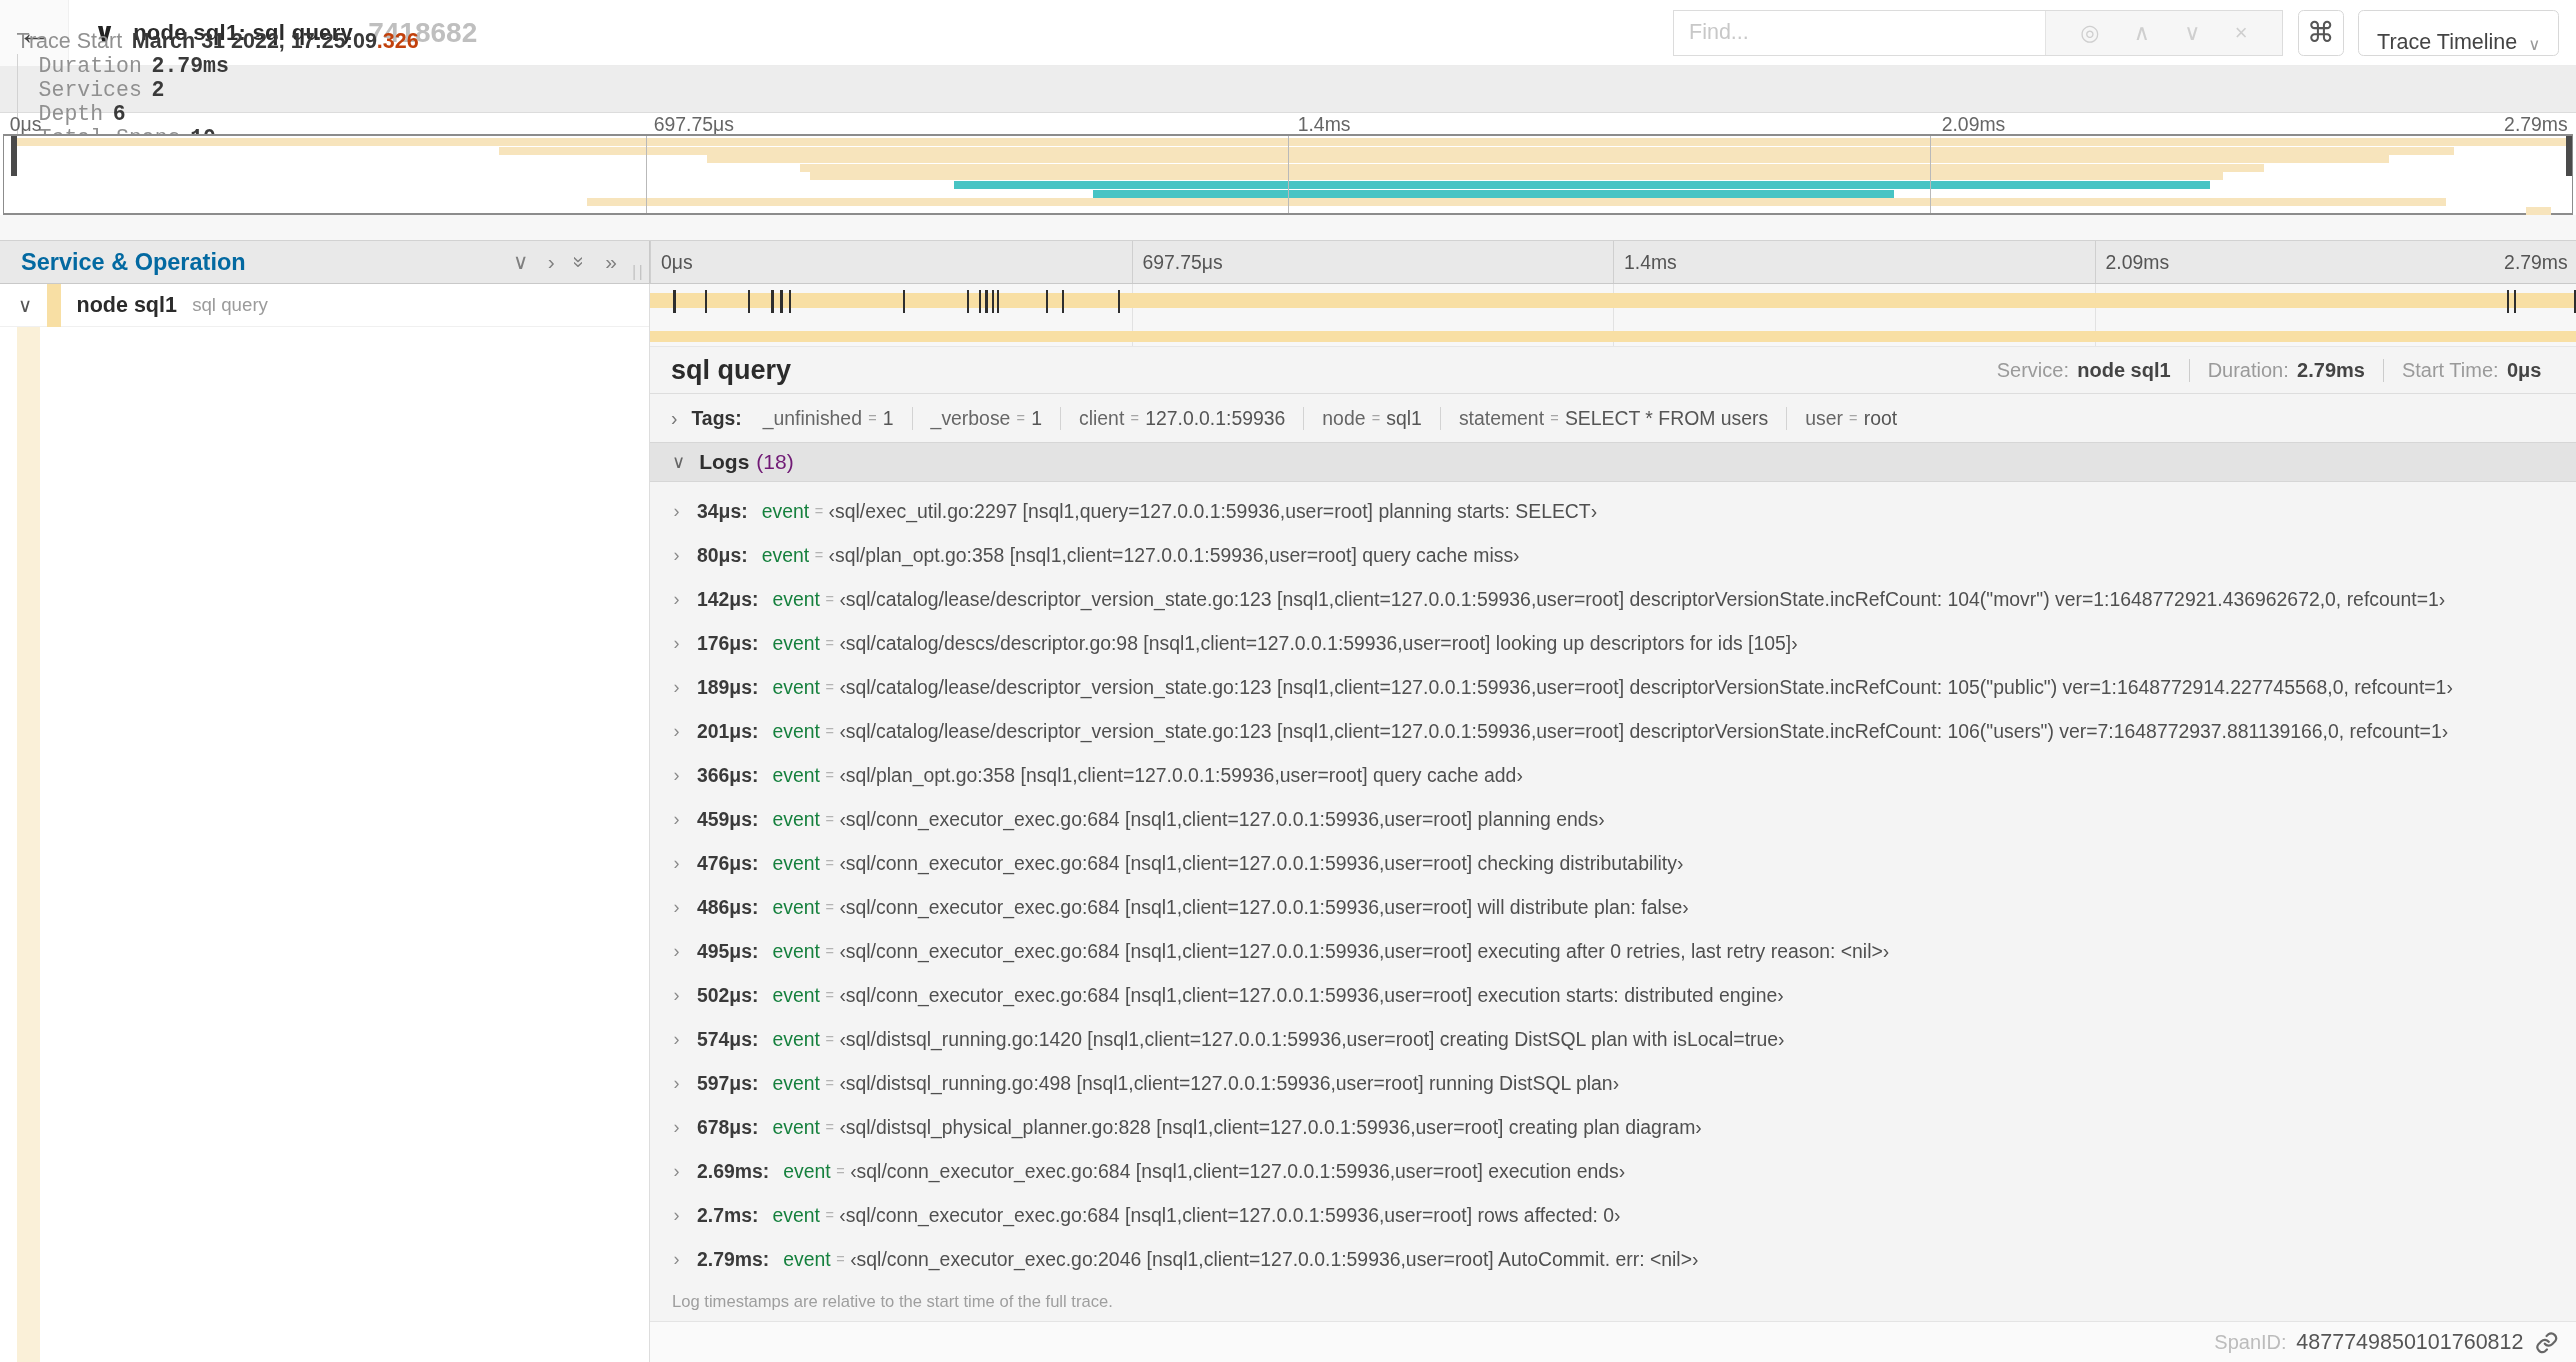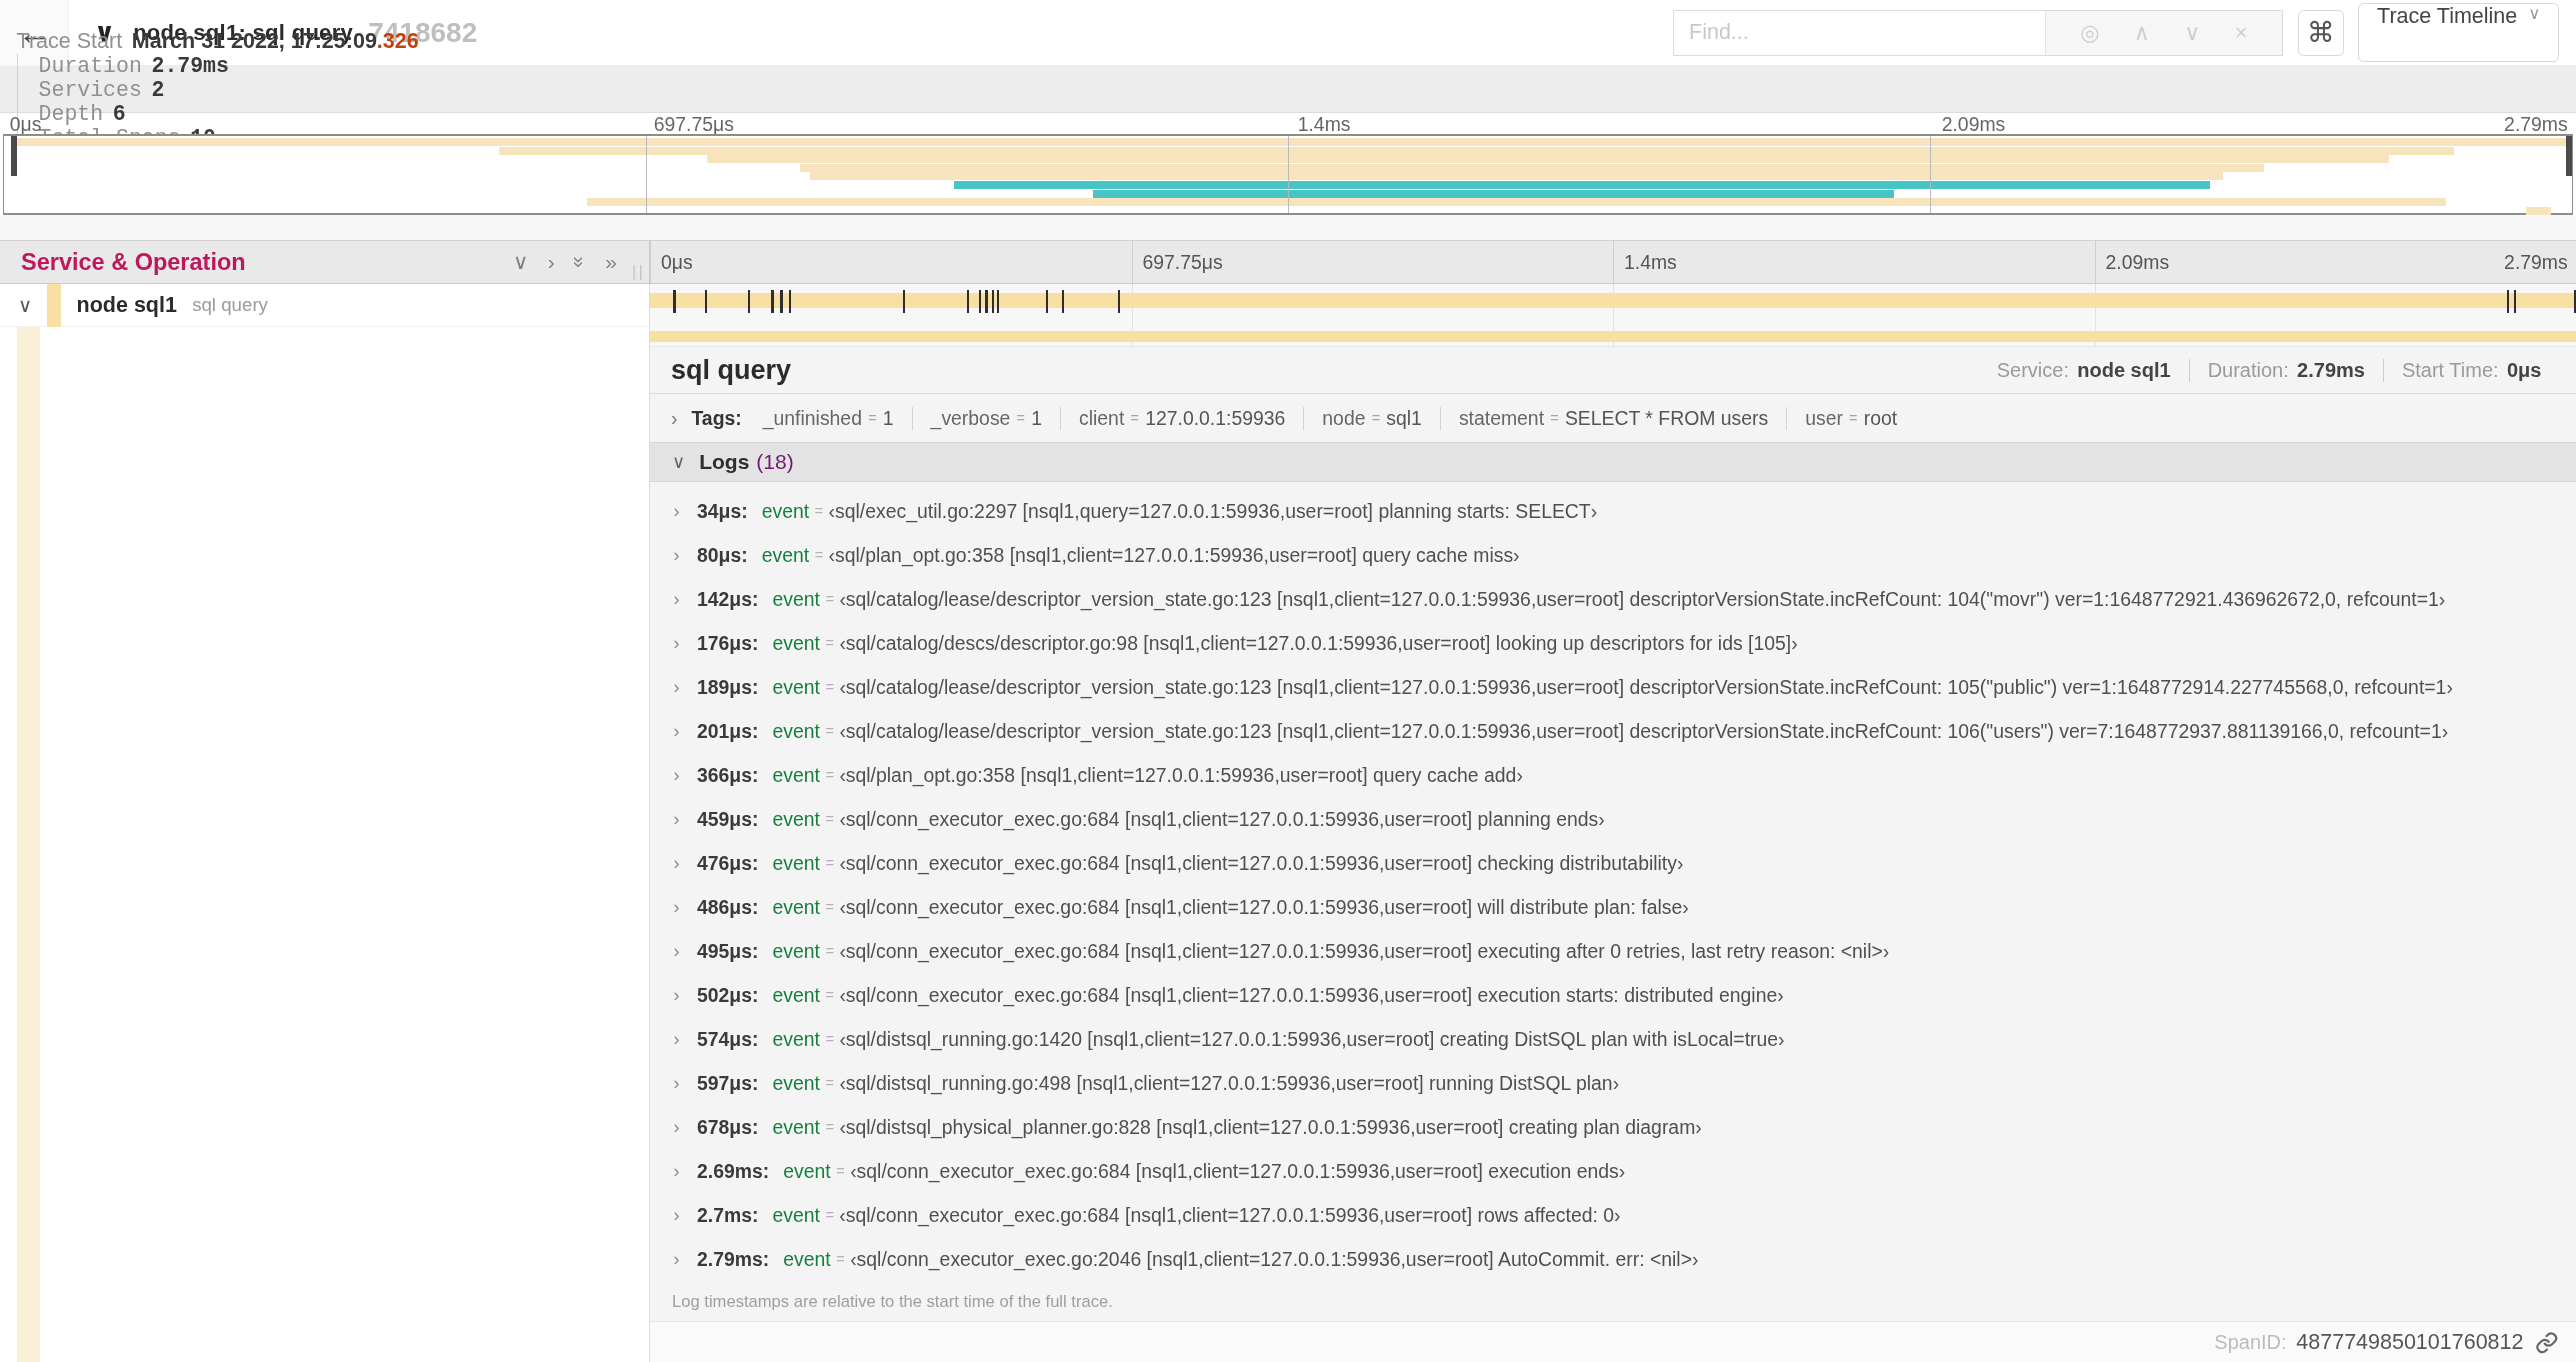--- a/index.html
+++ b/index.html
@@ -17,22 +17,22 @@
   #header-right { margin-left:auto; display:flex; align-items:center; padding-right:16.6px; }
   #find-wrap { display:flex; height:46px; border:0.7px solid #DCDCDC; border-radius:0; overflow:hidden; }
   #find-input { width:371px; border:none; outline:none; font-size:21.5px; padding:0 15.2px; color:#555;
     font-family:inherit; background:#fff; }
   #find-input::placeholder { color:#C8C8C8; }
   #find-addon { width:237px; background:#F6F6F6; border-left:0.7px solid #E3E3E3; display:flex;
     align-items:center; justify-content:space-evenly; color:#CFCFCF; font-size:22px; }
   #find-addon span { cursor:pointer; }
   #kbd-btn { width:46px; height:46px; border:0.7px solid #D8D8D8; border-radius:5.5px; margin-left:15.2px;
     display:flex; align-items:center; justify-content:center; font-size:28px; color:#555; cursor:pointer; background:#fff; }
-  #view-btn { height:59px; border:0.7px solid #D8D8D8; border-radius:5.5px; margin-left:14px; background:#fff;
-    display:flex; align-items:flex-start; padding:0 18px; font-size:21.5px; color:#444; cursor:pointer; }
+  #view-btn { height:46px; border:0.7px solid #D8D8D8; border-radius:5.5px; margin-left:14px; background:#fff;
+    display:flex; align-items:flex-end; padding:0 18px; font-size:21.5px; color:#444; cursor:pointer; }
   #view-btn .chev { font-size:16.6px; color:#999; margin-left:11px; }
 
   
   #infobar { position:absolute; left:0; top:66px; width:2576px; height:47px; background:#EDEDED;
     border-bottom:0.7px solid #DCDCDC; display:flex; align-items:center; padding-left:16.6px; font-size:21.5px; }
   .sum-item { display:flex; align-items:center; padding-right:21px; }
   .sum-item + .sum-item { border-left:1.4px solid #D2D2D2; padding-left:21px;font-family:Liberation Mono, monospace; }
   .sum-item .lbl { color:#909090; margin-right:9.7px; }
   .sum-item .val { color:#3A3A3A; font-weight:bold; }
   .sum-item .sfx { color:#c2410c; font-weight:bold; }
@@ -45,21 +45,21 @@
     border-right:1.4px solid #8C8C8C; cursor:crosshair; }
   .mm-grid { position:absolute; top:0; width:0.7px; height:100%; background:#AHAHA; background:#B9B9B9; }
   .mm-bar { position:absolute; }
   .mm-handle { position:absolute; width:6.2px; height:40px; top:0; background:#4A4A4A; cursor:ew-resize; }
   #gap-strip { position:absolute; left:0; top:215px; width:2576px; height:25px; background:#F7F7F7; }
 
   
   #section-header { position:absolute; left:0; top:240px; width:2576px; height:44px; background:#E9E9E9;
     border-top:0.7px solid #D2D2D2; border-bottom:0.7px solid #C9C9C9; display:flex; }
   #sh-left { width:650px; height:100%; border-right:0.7px solid #C9C9C9; display:flex; align-items:center; position:relative; }
-  #sh-title { font-size:23.5px; font-weight:bold; color:#be185d; margin-left:21px; }
+  #sh-title { font-size:23.5px; font-weight:bold; color:#0369a1; margin-left:21px; }
   #sh-icons { margin-left:auto; display:flex; align-items:center; gap:19.4px; margin-right:32px;
     font-size:21px; color:#808080; }
   #sh-icons span { cursor:pointer; }
   .rot90 { display:inline-block; transform:rotate(90deg); }
   #col-grip { position:absolute; right:4.2px; bottom:1.4px; color:#C4C4C4; font-size:16.6px; letter-spacing:2.1px; cursor:col-resize; }
   #sh-ruler { position:relative; flex:1; height:100%; font-size:19.4px; color:#555; }
   #sh-ruler .tick { position:absolute; top:9.7px; }
   #sh-ruler .tickline { position:absolute; top:0; width:0.7px; height:100%; background:#CFCFCF; }
 
   

